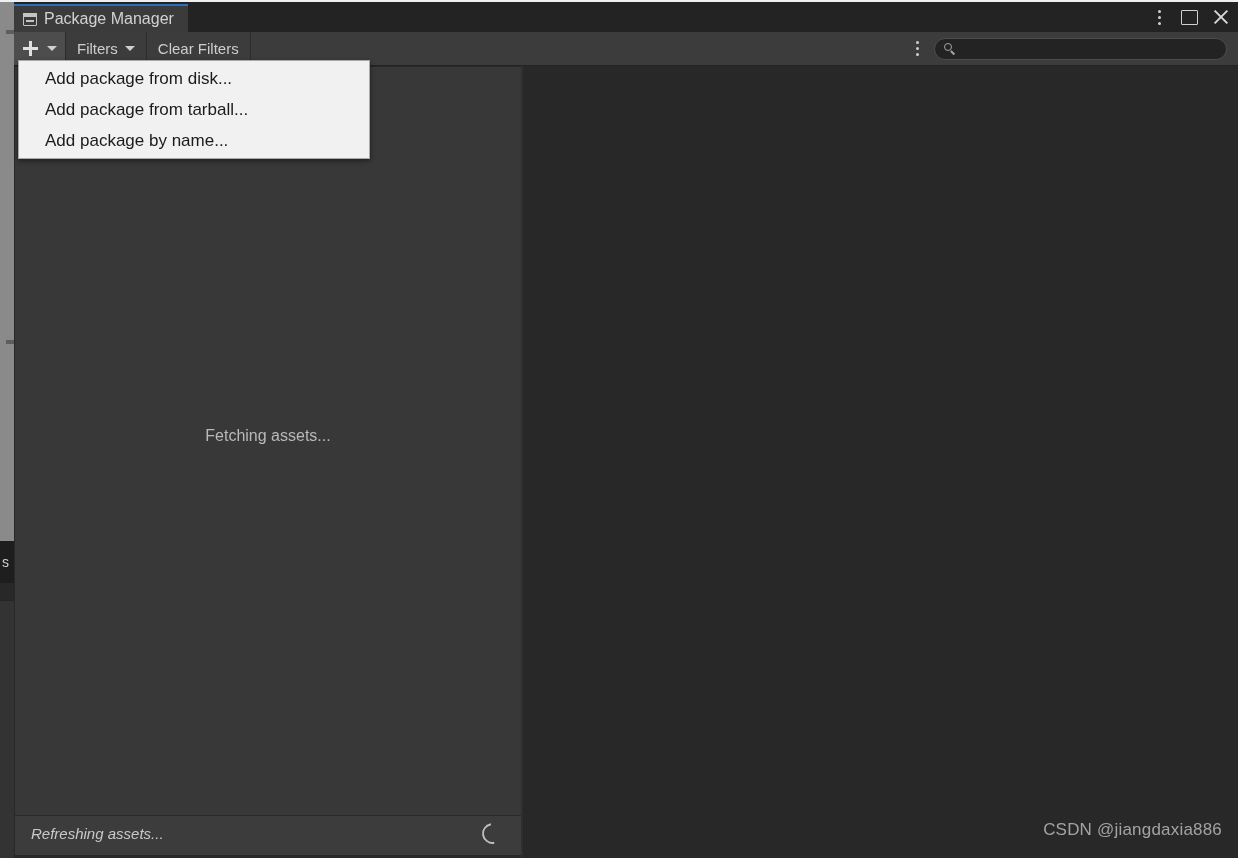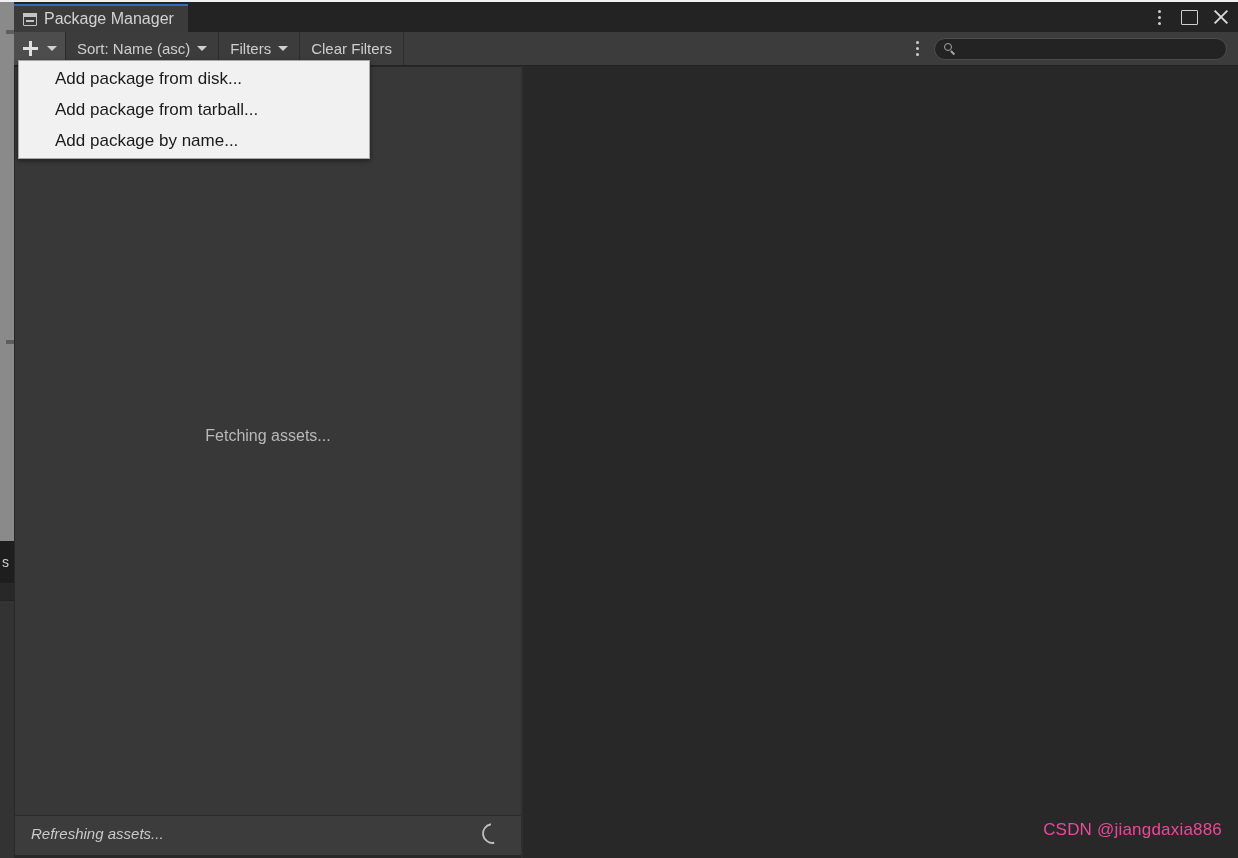--- a/index.html
+++ b/index.html
@@ -436,36 +436,36 @@
     border: 1px solid #a8a8a8;
     box-shadow: 0 2px 5px rgba(0,0,0,0.45);
     padding: 2px 0;
     box-sizing: border-box;
     z-index: 40;
   }
   .menu-item {
     height: 31px;
     display: flex;
     align-items: center;
-    padding-left: 36px;
+    padding-left: 26px;
     color: #1b1b1b;
     font-size: 17px;
     white-space: nowrap;
     box-sizing: border-box;
   }
   .menu-item.selected {
     background: #8ec5ea;
   }
 
   
   .watermark {
     position: absolute;
     right: 16px;
     bottom: 18px;
-    color: #ec4899;
+    color: #a3a3a3;
     font-size: 17px;
     letter-spacing: 0.2px;
     z-index: 50;
   }
 </style>
 </head>
 <body>
 
 <div id="root">
 
@@ -512,24 +512,20 @@
     </div>
 
     <div class="toolbar">
 
       <div class="tb-btn tb-add active">
         <span class="plus"></span>
         <span class="caret"></span>
       </div>
 
 
-      <div class="tb-btn">
-        <span>Sort: Name (asc)</span>
-        <span class="caret"></span>
-      </div>
 
       <div class="tb-btn">
         <span>Filters</span>
         <span class="caret"></span>
       </div>
 
       <div class="tb-btn">
         <span>Clear Filters</span>
       </div>
 

